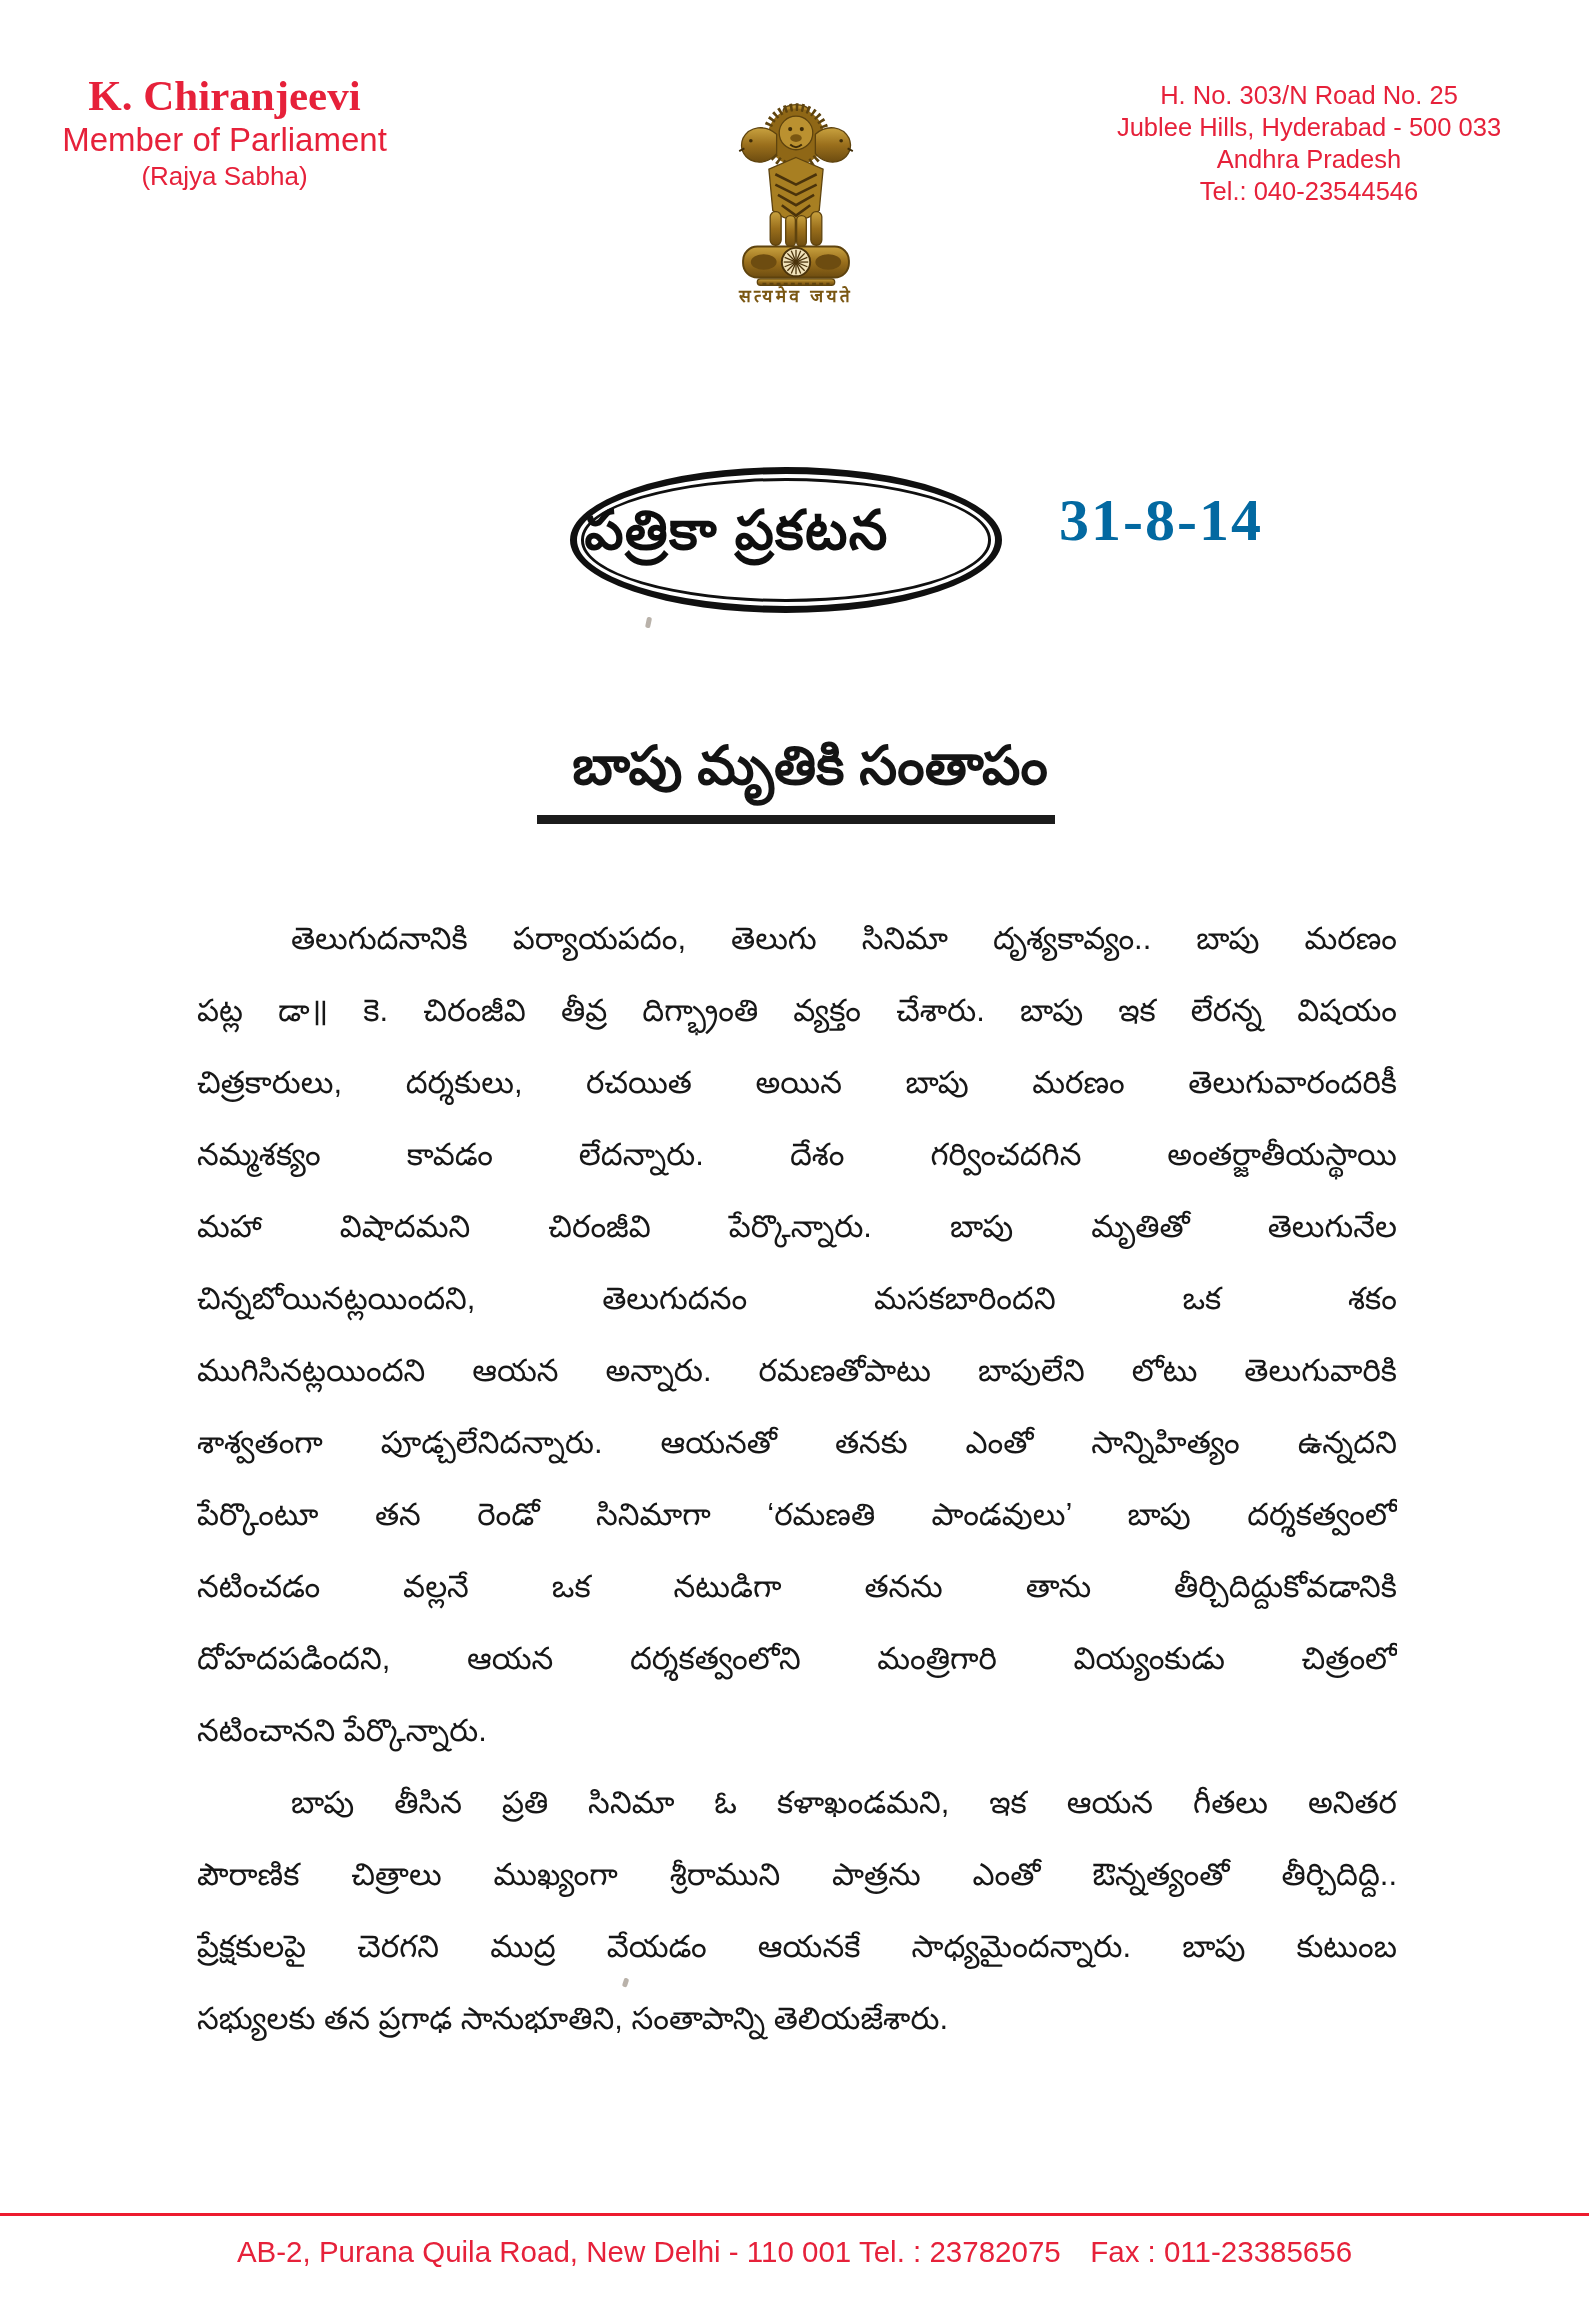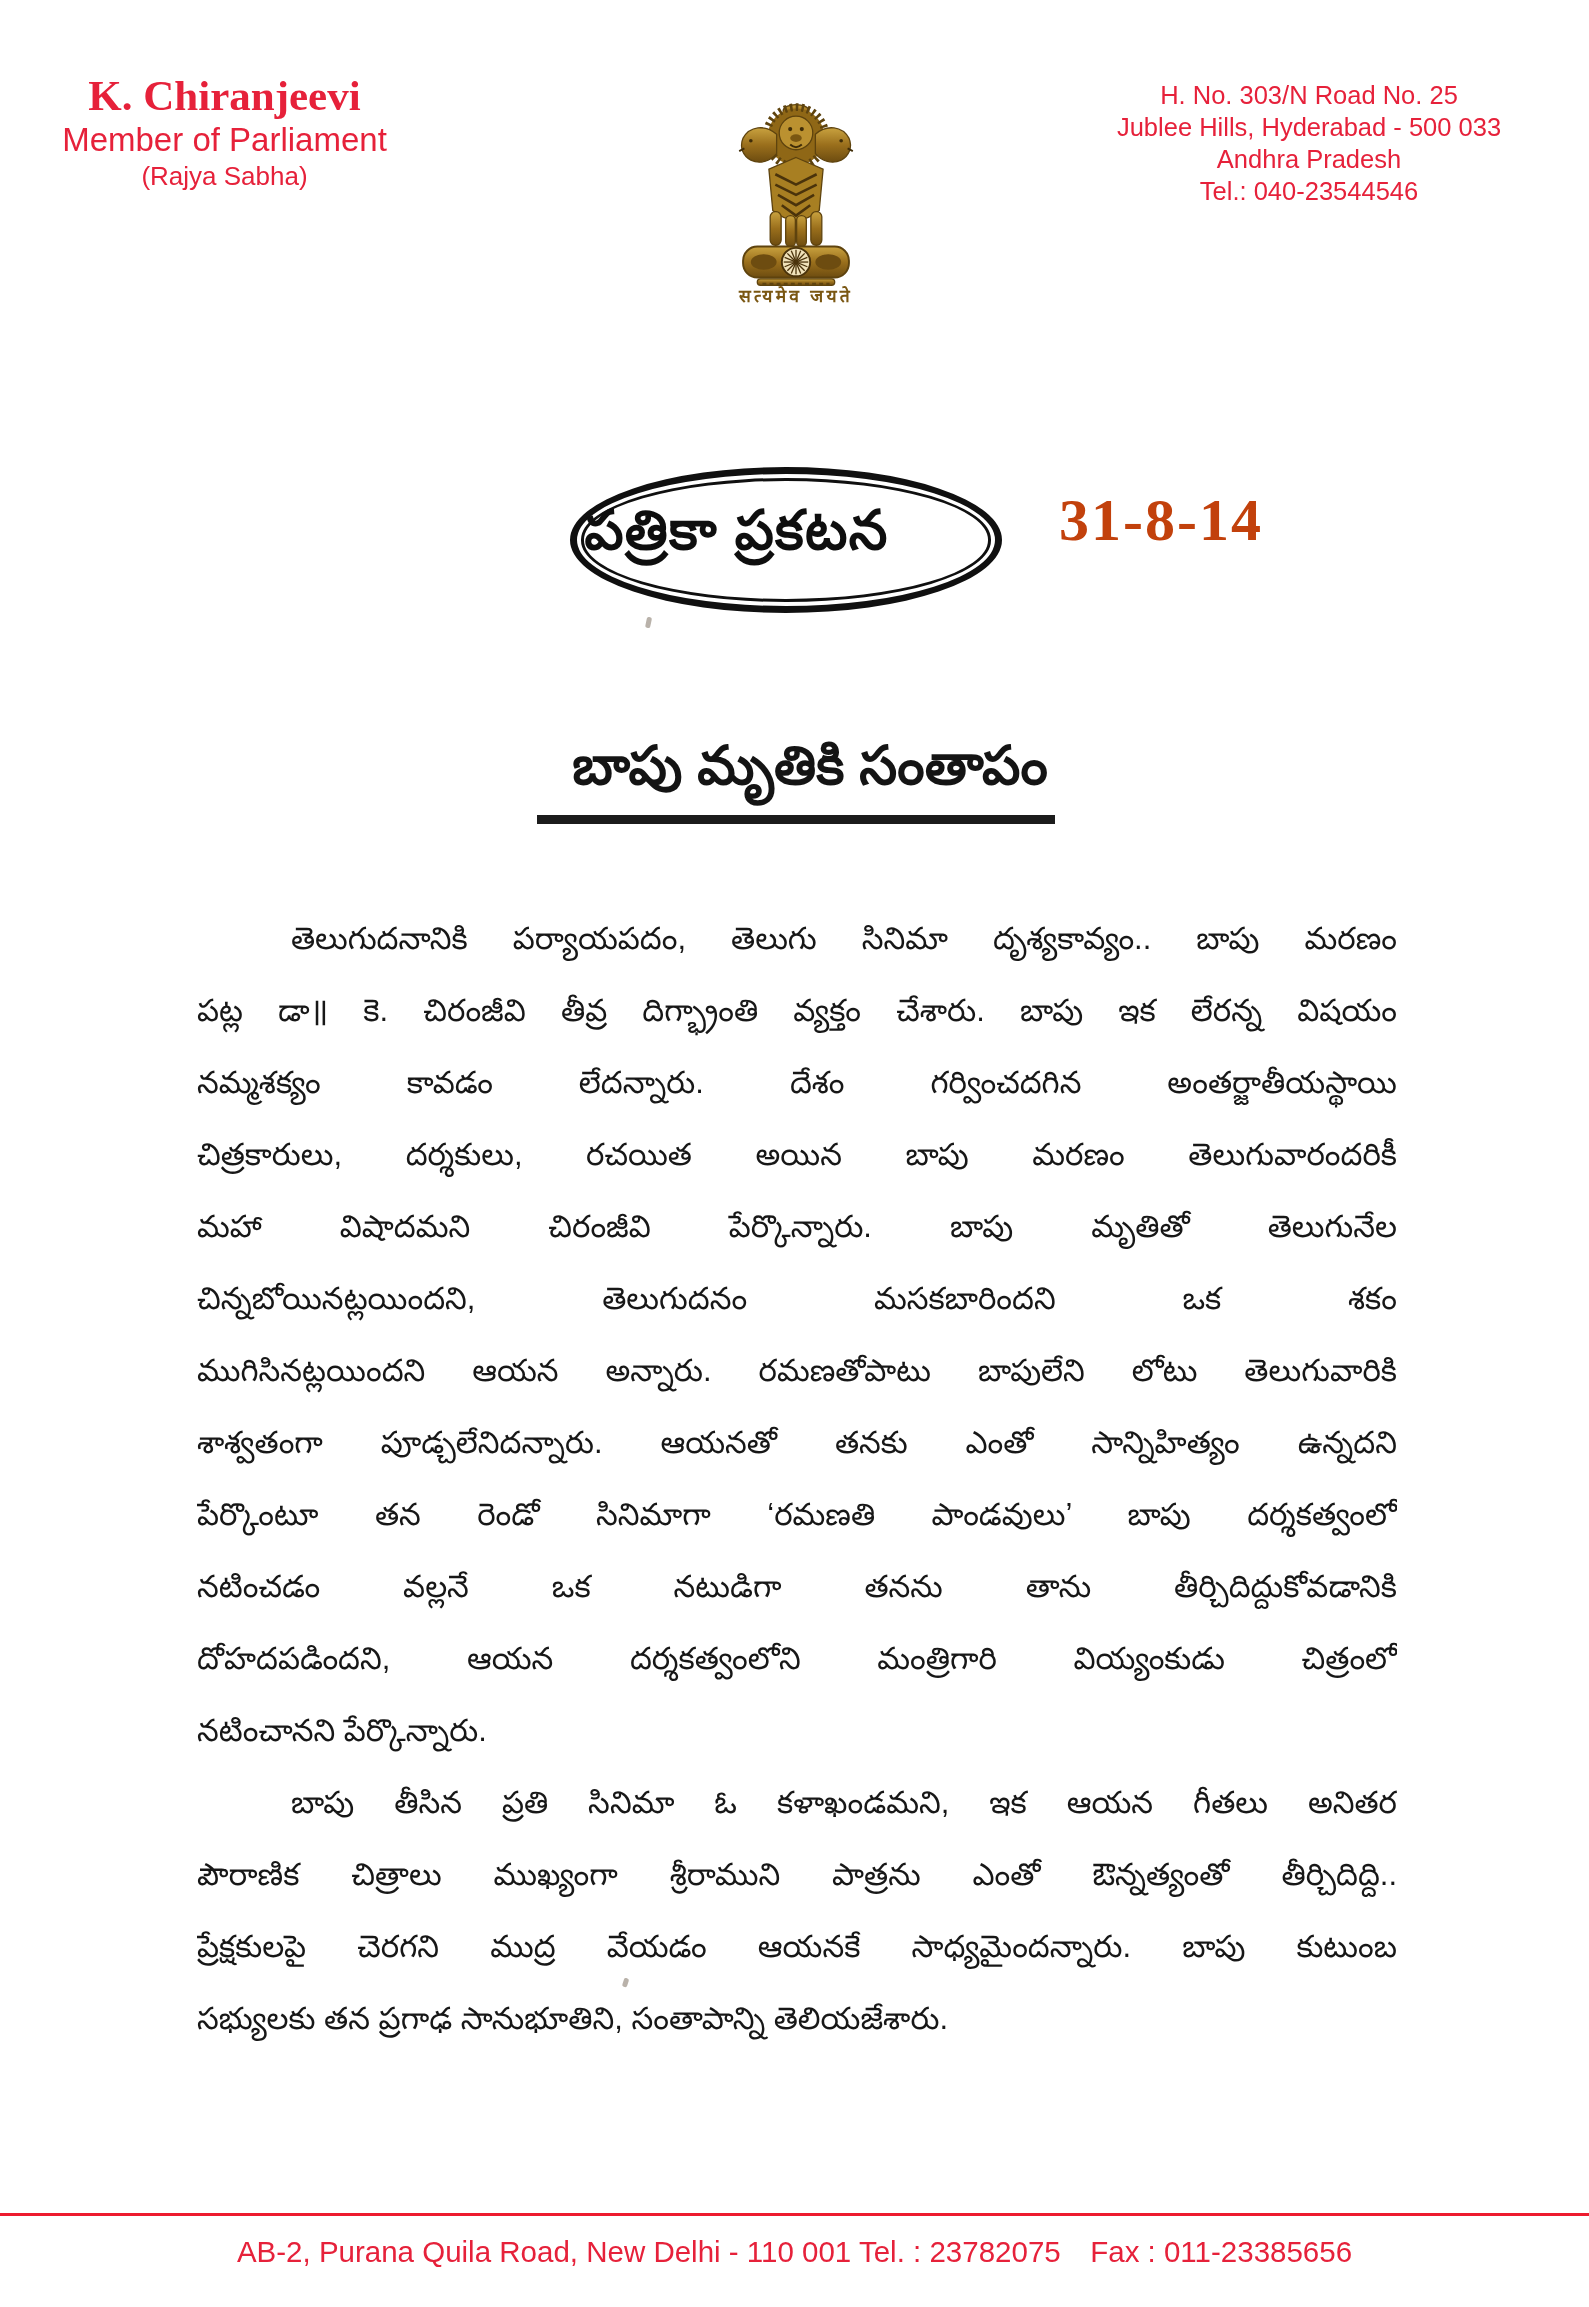--- a/index.html
+++ b/index.html
@@ -18,21 +18,21 @@
   .emblem{position:absolute;left:725px;top:85px;width:142px;height:225px;}
 
   
   .stamp{position:absolute;left:570px;top:467px;width:432px;height:146px;}
   .stamp-outer{position:absolute;inset:0;border:7.4px solid #101010;border-radius:50%;box-sizing:border-box;}
   .stamp-inner{position:absolute;inset:11.4px;border:3.4px solid #101010;border-radius:50%;
                display:flex;align-items:center;}
   .stamp-label{font-size:55px;font-weight:900;color:#0e0e0e;letter-spacing:1.3px;padding-bottom:6.7px;}
 
   .date{position:absolute;left:1059px;top:486px;font-family:"Liberation Serif",serif;
-        font-weight:bold;font-size:60px;letter-spacing:2px;color:#c2410c;}
+        font-weight:bold;font-size:60px;letter-spacing:2px;color:#0369a1;}
 
   
   .doc-title{position:absolute;left:0;top:734px;width:1589px;text-align:center;
              font-size:54px;font-weight:900;color:#141414;padding-left:31px;box-sizing:border-box;}
   .title-underline{position:absolute;left:537px;top:815px;width:518px;height:9.4px;background:#1c1c1c;}
 
   
   .body-text{position:absolute;left:197px;top:903px;width:1200px;color:#171717;font-size:31px;}
   .line{height:72px;line-height:72px;text-align:justify;text-align-last:justify;overflow:hidden;}
   .line.indent{padding-left:94px;}
@@ -139,22 +139,22 @@
   <div class="date">31-8-14</div>
 
   <div class="speck s1"></div>
 
   <div class="doc-title">బాపు మృతికి సంతాపం</div>
   <div class="title-underline"></div>
 
   <div class="body-text">
     <div class="line indent">తెలుగుదనానికి పర్యాయపదం, తెలుగు సినిమా దృశ్యకావ్యం.. బాపు మరణం</div>
     <div class="line">పట్ల డా॥ కె. చిరంజీవి తీవ్ర దిగ్భ్రాంతి వ్యక్తం చేశారు. బాపు ఇక లేరన్న విషయం</div>
+    <div class="line">చిత్రకారులు, దర్శకులు, రచయిత అయిన బాపు మరణం తెలుగువారందరికీ</div>
     <div class="line">నమ్మశక్యం కావడం లేదన్నారు. దేశం గర్వించదగిన అంతర్జాతీయస్థాయి</div>
-    <div class="line">చిత్రకారులు, దర్శకులు, రచయిత అయిన బాపు మరణం తెలుగువారందరికీ</div>
     <div class="line">మహా విషాదమని చిరంజీవి పేర్కొన్నారు. బాపు మృతితో తెలుగునేల</div>
     <div class="line">చిన్నబోయినట్లయిందని, తెలుగుదనం మసకబారిందని ఒక శకం</div>
     <div class="line">ముగిసినట్లయిందని ఆయన అన్నారు. రమణతోపాటు బాపులేని లోటు తెలుగువారికి</div>
     <div class="line">శాశ్వతంగా పూడ్చలేనిదన్నారు. ఆయనతో తనకు ఎంతో సాన్నిహిత్యం ఉన్నదని</div>
     <div class="line">పేర్కొంటూ తన రెండో సినిమాగా ‘రమణతి పాండవులు’ బాపు దర్శకత్వంలో</div>
     <div class="line">నటించడం వల్లనే ఒక నటుడిగా తనను తాను తీర్చిదిద్దుకోవడానికి</div>
     <div class="line">దోహదపడిందని, ఆయన దర్శకత్వంలోని మంత్రిగారి వియ్యంకుడు చిత్రంలో</div>
     <div class="line end">నటించానని పేర్కొన్నారు.</div>
     <div class="line indent">బాపు తీసిన ప్రతి సినిమా ఓ కళాఖండమని, ఇక ఆయన గీతలు అనితర</div>
     <div class="line">పౌరాణిక చిత్రాలు ముఖ్యంగా శ్రీరాముని పాత్రను ఎంతో ఔన్నత్యంతో తీర్చిదిద్ది..</div>

